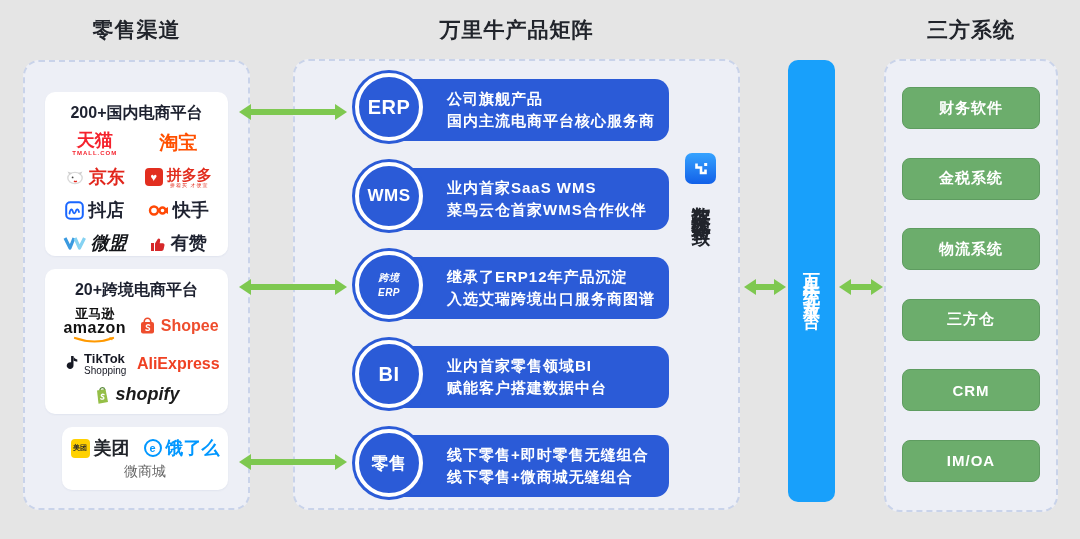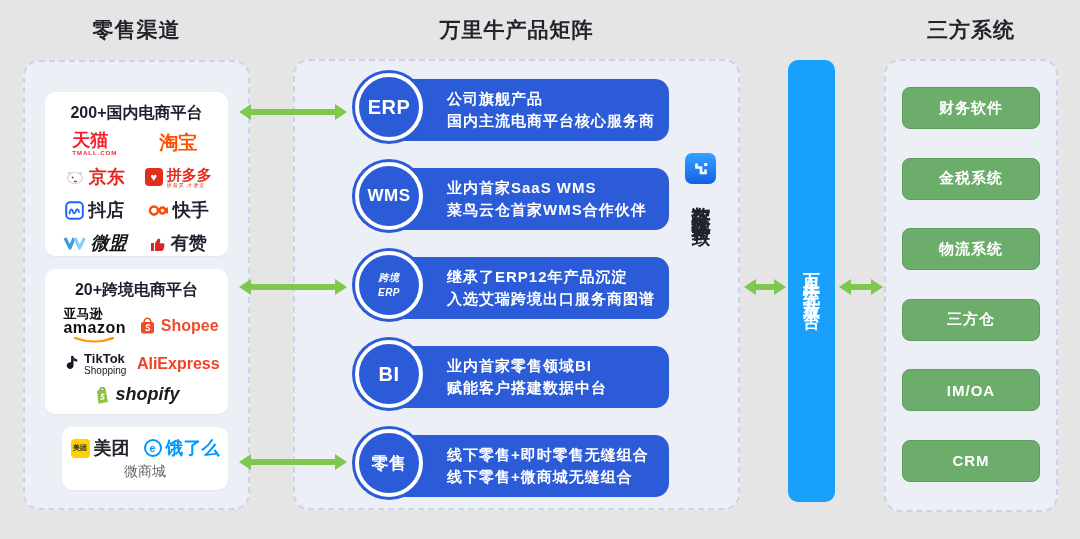--- a/index.html
+++ b/index.html
@@ -28,21 +28,21 @@
   .panel-left{left:23px;top:60px;width:227px;height:450px;padding:30px 20px;display:flex;flex-direction:column;gap:13px;}
   .panel-mid{left:293px;top:59px;width:447px;height:451px;}
   .panel-right{left:884px;top:59px;width:174px;height:453px;padding:26px 16px 28px;display:flex;flex-direction:column;justify-content:space-between;}
 
   
   .card{background:#fff;border-radius:10px;box-shadow:0 1px 2px rgba(40,60,120,.06);padding:9px 8px;}
   .card-title{font-size:16px;font-weight:800;color:#1E2230;text-align:center;margin:2px 0 6px;}
   .logo-grid{display:grid;grid-template-columns:1fr 1fr;row-gap:9px;justify-items:center;align-items:center;}
   .logo{display:flex;align-items:center;gap:4px;}
   .logo .ic{flex:0 0 auto;display:inline-flex;align-items:center;justify-content:center;}
-  .stack{display:flex;flex-direction:column;line-height:1;}
+  .stack{display:flex;flex-direction:column;align-items:center;line-height:1;}
 
   .lb-tmall{color:#F5222D;font-size:18px;font-weight:800;}
   .sub-tmall{color:#F5222D;font-size:6px;font-weight:700;letter-spacing:1px;margin-top:1px;}
   .lb-taobao{color:#FF5000;font-size:19px;font-weight:800;}
   .lb-jd{color:#E1251B;font-size:18px;font-weight:800;}
   .lb-pdd{color:#E22E1F;font-size:15px;font-weight:800;}
   .sub-pdd{color:#E22E1F;font-size:5px;margin-top:1px;letter-spacing:1px;}
   .lb-dark{color:#1E2230;font-size:18px;font-weight:800;}
   .lb-weimob{color:#14161A;font-size:18px;font-weight:800;font-style:italic;}
   .lb-amzn-cn{color:#111;font-size:13px;font-weight:800;}
@@ -306,22 +306,22 @@
 
   <div class="bluebar">
     <span>万里牛统一开放平台</span>
   </div>
 
   <div class="panel panel-right">
     <div class="gbtn">财务软件</div>
     <div class="gbtn">金税系统</div>
     <div class="gbtn">物流系统</div>
     <div class="gbtn">三方仓</div>
+    <div class="gbtn">CRM</div>
     <div class="gbtn">IM/OA</div>
-    <div class="gbtn">CRM</div>
   </div>
 
   <div class="harrow" style="left:250px;top:109px;width:86px;"></div>
   <div class="harrow" style="left:250px;top:284px;width:86px;"></div>
   <div class="harrow" style="left:250px;top:459px;width:86px;"></div>
   <div class="harrow" style="left:755px;top:284px;width:20px;"></div>
   <div class="harrow" style="left:850px;top:284px;width:22px;"></div>
 
 </div>
 

